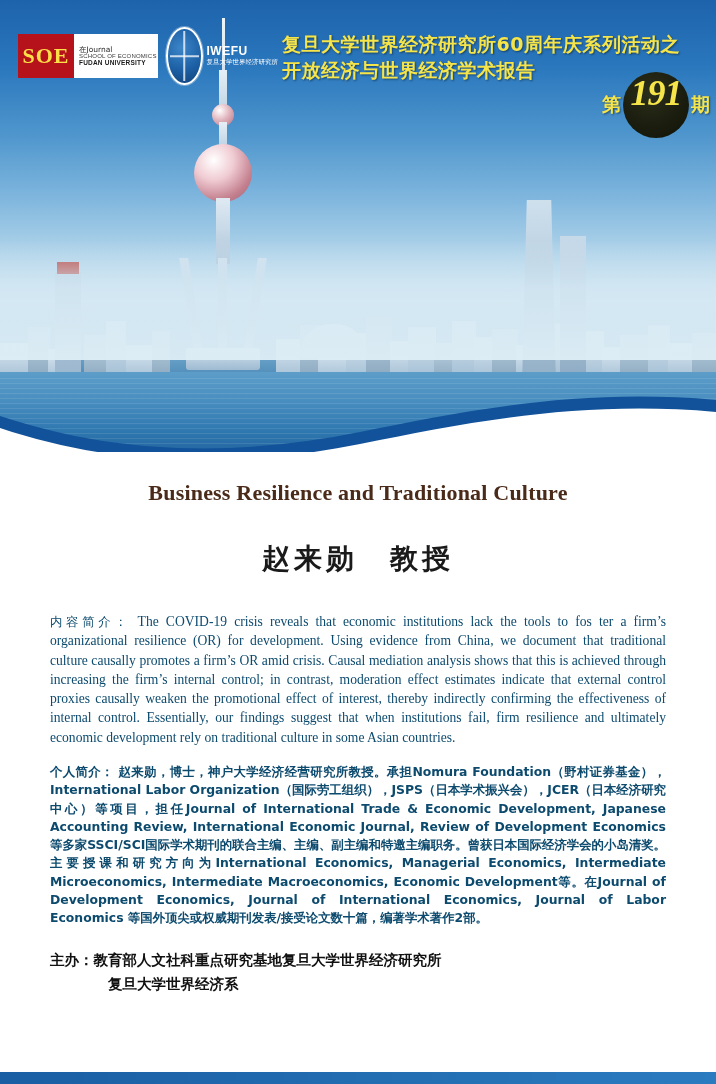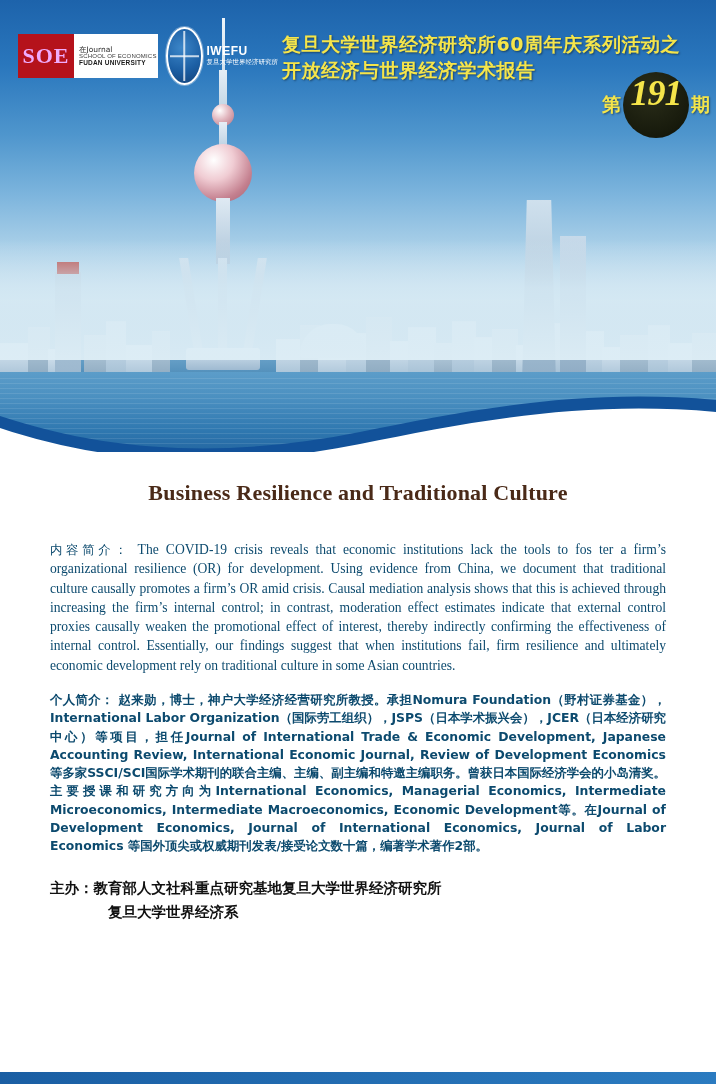--- a/index.html
+++ b/index.html
@@ -212,21 +212,21 @@
     left: 18px; top: 12px;
     width: 140px; height: 44px;
     background: #ffffff;
     display: flex;
     align-items: center;
     overflow: hidden;
   }
   .soe-mark {
     width: 56px; height: 44px;
     background: #b5121b;
-    color: #f0abfc;
+    color: #fde047;
     font-family: "Liberation Serif", serif;
     font-weight: bold;
     font-size: 22px;
     letter-spacing: 1px;
     display: flex;
     align-items: center;
     justify-content: center;
   }
   .soe-txt {
     flex: 1;
@@ -518,20 +518,21 @@
         <span class="issue-num">191</span>
       </span>
       <span class="issue-label">期</span>
     </div>
   </div>
 
   <div class="body">
 
     <div class="talk-title">Business Resilience and Traditional Culture</div>
 
+    <div class="speaker">赵来勋　教授</div>
 
     <div class="para abstract">
       <span class="cnlabel">内容简介：</span><span> The COVID-19 crisis reveals that economic institutions lack the tools to fos ter a firm’s organizational resilience (OR) for development. Using evidence from China, we document that traditional culture causally promotes a firm’s OR amid crisis. Causal mediation analysis shows that this is achieved through increasing the firm’s internal control; in contrast, moderation effect estimates indicate that external control proxies causally weaken the promotional effect of interest, thereby indirectly confirming the effectiveness of internal control. Essentially, our findings suggest that when institutions fail, firm resilience and ultimately economic development rely on traditional culture in some Asian countries.</span>
     </div>
 
     <div class="para bio">
       <span class="cnlabel">个人简介：</span><span class="cnlabel"> 赵来勋，博士，神户大学经济经营研究所教授。承担Nomura Foundation（野村证券基金）， International Labor Organization（国际劳工组织），JSPS（日本学术振兴会），JCER（日本经济研究中心）等项目，担任Journal of International Trade &amp; Economic Development, Japanese Accounting Review, International Economic Journal, Review of Development Economics等多家SSCI/SCI国际学术期刊的联合主编、主编、副主编和特邀主编职务。曾获日本国际经济学会的小岛清奖。主要授课和研究方向为International Economics, Managerial Economics, Intermediate Microeconomics, Intermediate Macroeconomics, Economic Development等。在Journal of Development Economics, Journal of International Economics, Journal of Labor Economics 等国外顶尖或权威期刊发表/接受论文数十篇，编著学术著作2部。</span>
     </div>
 
     <div class="org-block">

